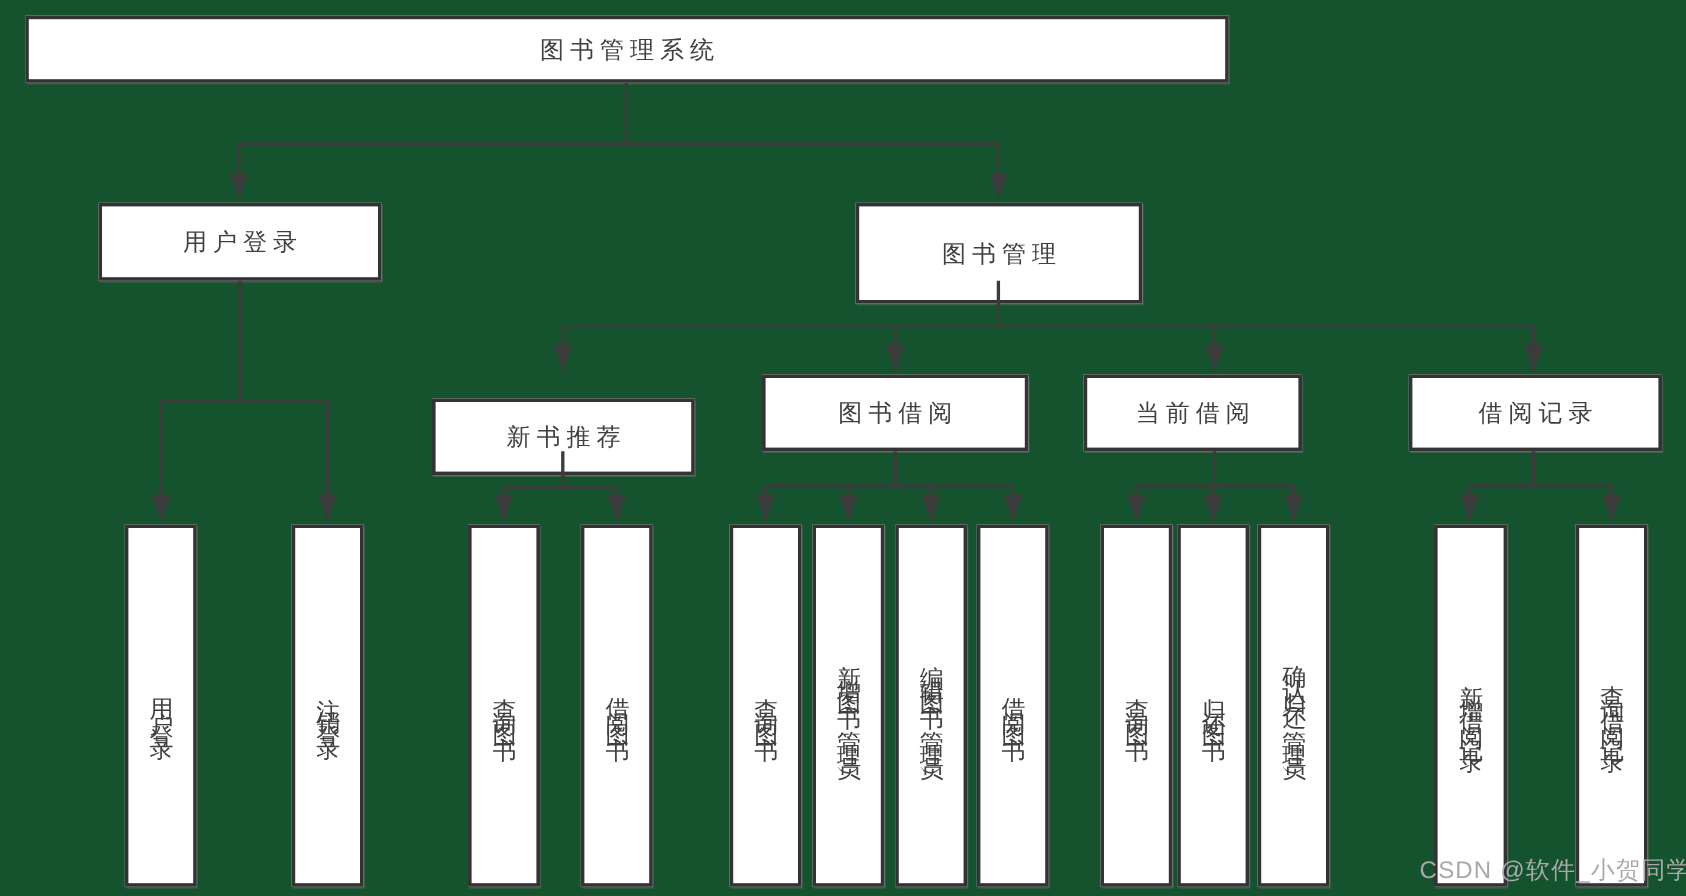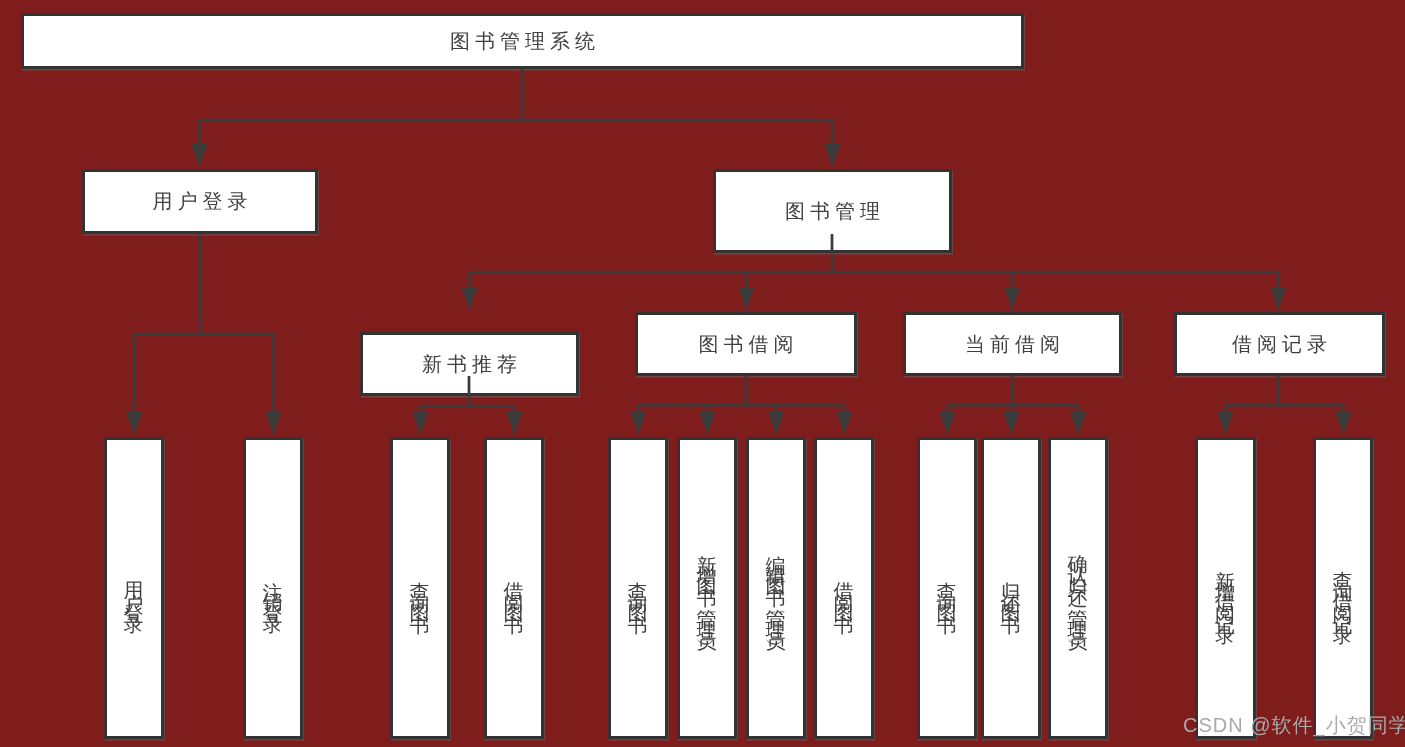--- a/index.html
+++ b/index.html
@@ -5,21 +5,21 @@
   html, body {
     margin: 0;
     padding: 0;
     background: #ffffff;
     font-family: "Liberation Sans", "DejaVu Sans", sans-serif;
   }
   .canvas {
     position: relative;
     width: 1405px;
     height: 747px;
-    background: #7f1d1d;
+    background: #14532d;
     overflow: hidden;
   }
   .connectors {
     position: absolute;
     left: 0;
     top: 0;
     z-index: 2;
     pointer-events: none;
   }
   .node {
@@ -131,21 +131,21 @@
   <div class="node" style="left:713px; top:169px; width:239px; height:84px;">
     <span class="hl">图书管理</span>
   </div>
 
   <div class="node" style="left:360px; top:312px; width:219px; height:64px;margin-top:20px;">
     <span class="hl">新书推荐</span>
   </div>
   <div class="node" style="left:635px; top:312px; width:222px; height:64px;text-align:right;">
     <span class="hl">图书借阅</span>
   </div>
-  <div class="node" style="left:903px; top:312px; width:219px; height:64px;text-align:center;">
+  <div class="node" style="left:903px; top:312px; width:182px; height:64px;text-align:center;">
     <span class="hl">当前借阅</span>
   </div>
   <div class="node" style="left:1174px; top:312px; width:211px; height:64px;">
     <span class="hl">借阅记录</span>
   </div>
 
   <div class="node" style="left:104px; top:437px; width:60px; height:302px;">
     <span class="vl">用户登录</span>
   </div>
   <div class="node" style="left:243px; top:437px; width:60px; height:302px;">

